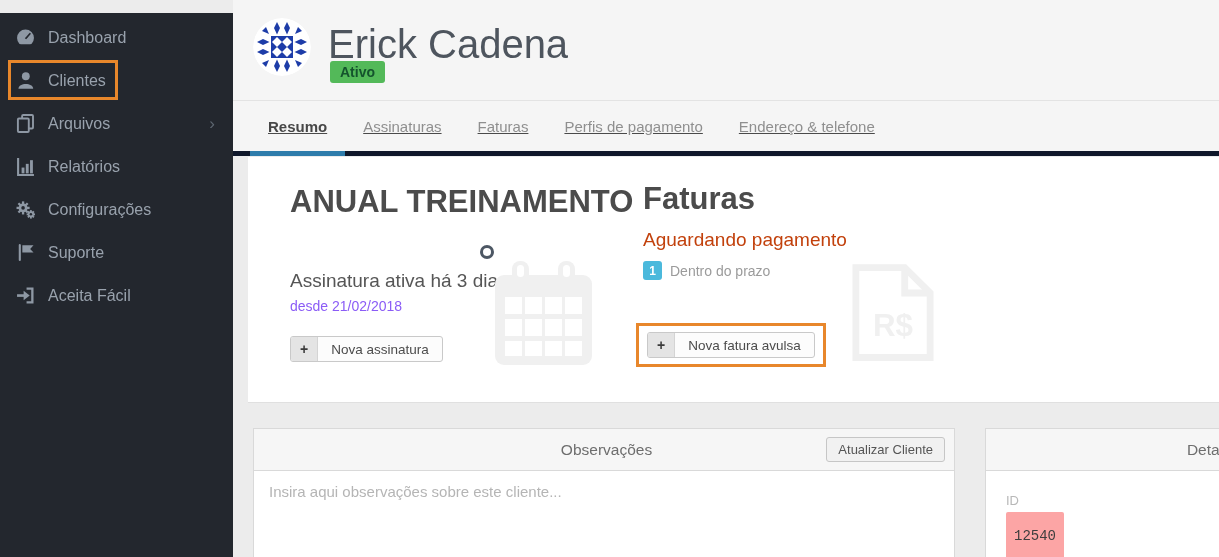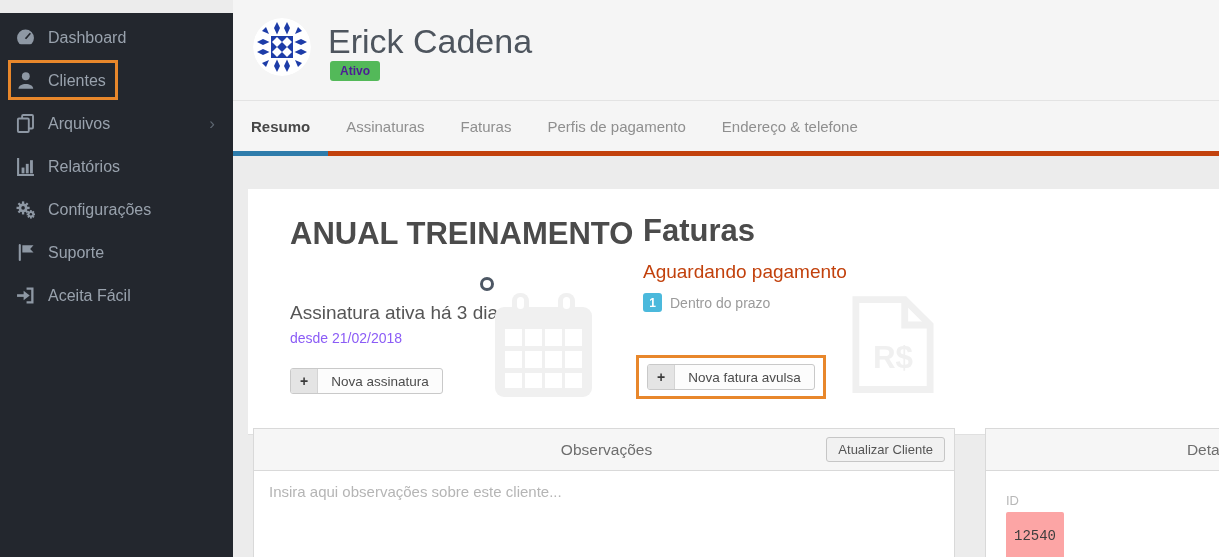--- a/index.html
+++ b/index.html
@@ -30,44 +30,44 @@
   .annot-clientes { left:8px; top:47px; width:110px; height:40px; }
 
   
   .main { position:absolute; left:233px; top:0; right:0; bottom:0; overflow:hidden; }
 
   .page-header {
     height:101px; background:#f5f5f5; border-bottom:1px solid #e3e3e3; position:relative;
   }
   .avatar { position:absolute; left:20px; top:18px; width:58px; height:58px; border-radius:50%; overflow:hidden; }
   .client-name {
-    position:absolute; left:95px; top:22px; font-size:34px; font-weight:400; color:#4e555e;
+    position:absolute; left:95px; top:22px; font-size:40px; font-weight:400; color:#4e555e;
   }
   .status-badge {
-    position:absolute; left:97px; top:61px; background:#53b959; color:#4c1d95;
-    font-size:12px; font-weight:bold; padding:3px 10px; border-radius:3px;
+    position:absolute; left:97px; top:61px; background:#53b959; color:#14532d;
+    font-size:14px; font-weight:bold; padding:3px 10px; border-radius:3px;
   }
 
   .tabstrip {
     height:55px; background:#f5f5f5; display:flex; align-items:stretch;
-    border-bottom:5px solid #c2410c; position:relative;
+    padding-left:17px; border-bottom:5px solid #0f172a; position:relative;text-decoration:underline;
   }
   .tab {
     padding:17px 18px 0; font-size:15px; color:#8f8f8f; cursor:pointer; position:relative;
     white-space:nowrap;
   }
   .tab.active { color:#474747; font-weight:bold; }
   .tab.active::after {
     content:""; position:absolute; left:0; right:0; bottom:-5px; height:5px; background:#2e7cab;
   }
 
   
   .summary-panel {
     position:absolute; left:15px; right:0; top:157px; height:246px;
-    background:#fff; border-bottom:1px solid #e0e0e0;margin-top:32px;
+    background:#fff; border-bottom:1px solid #e0e0e0;
   }
   .plan-title {
     position:absolute; left:42px; top:24px; width:345px;
     font-size:31px; line-height:1.35; font-weight:bold; color:#4b4b4b;
   }
   .plan-status { position:absolute; left:42px; top:113px; font-size:19px; color:#565656; }
   .plan-since  { position:absolute; left:42px; top:141px; font-size:14px; color:#8b5cf6; }
   .status-ring {
     position:absolute; left:232px; top:88px; width:14px; height:14px;
     border:3px solid #4d5764; border-radius:50%;

